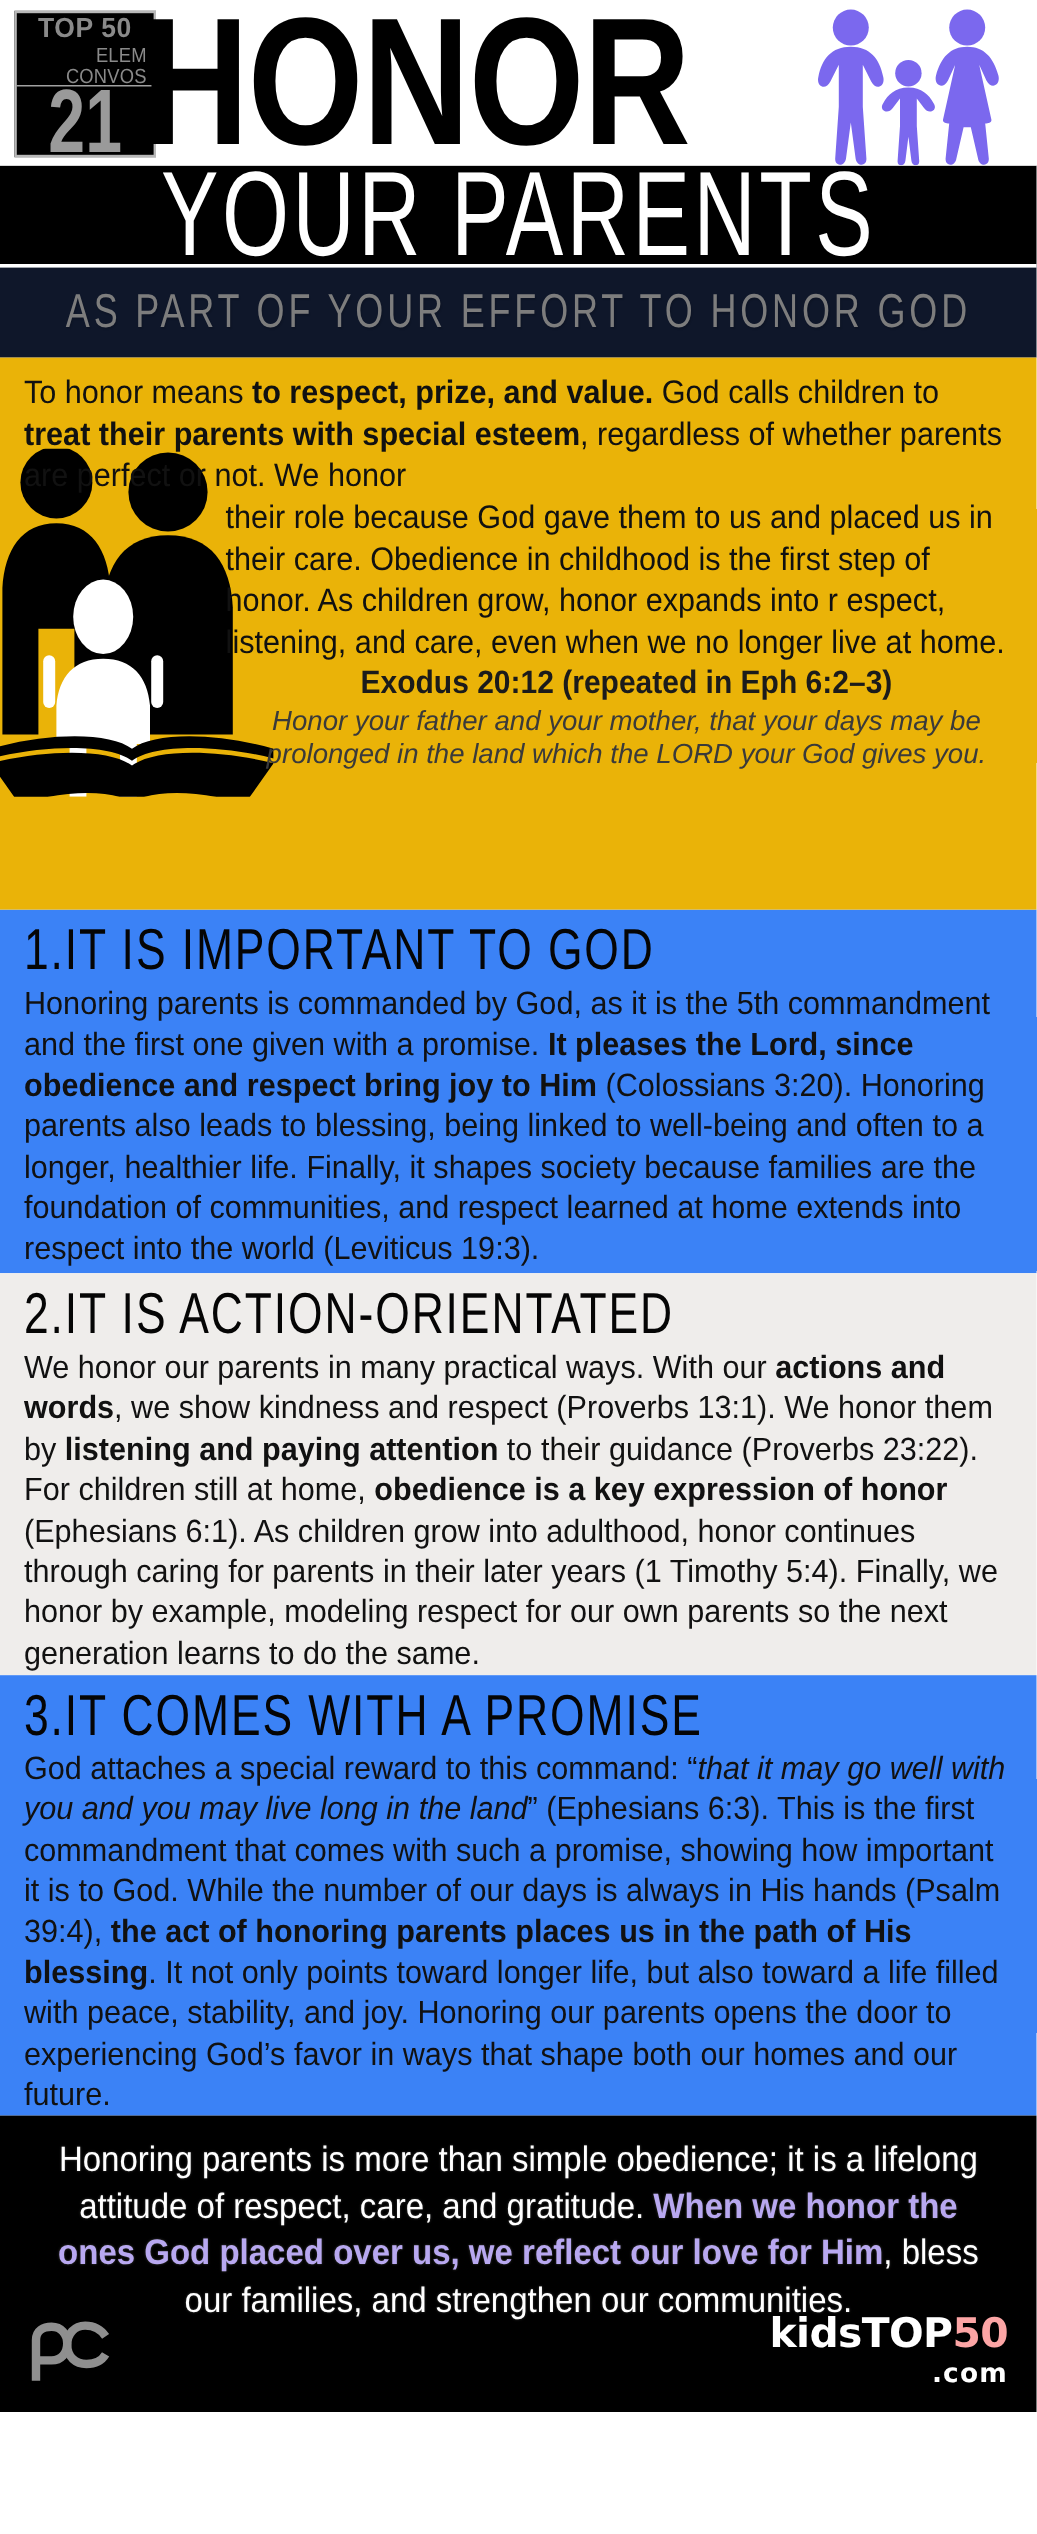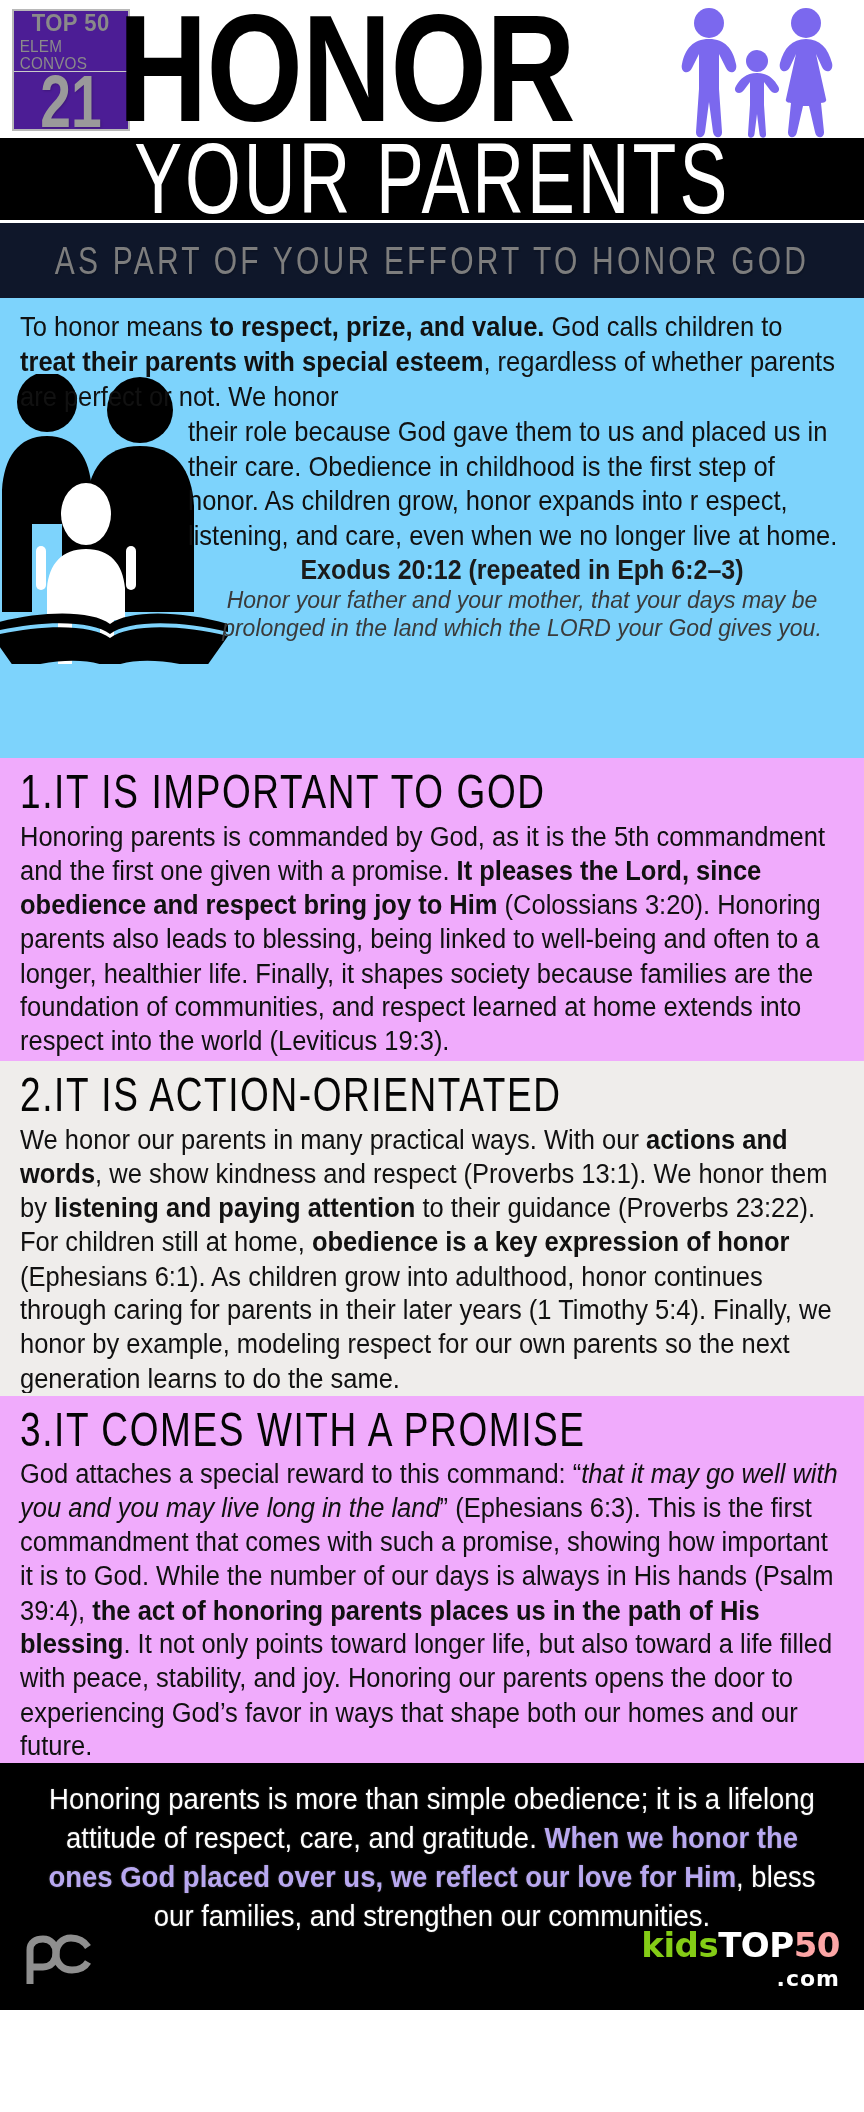--- a/index.html
+++ b/index.html
@@ -26,23 +26,24 @@
     overflow: hidden;
   }
   .rank-badge {
     position: absolute;
     left: 12px;
     top: 9px;
     width: 118px;
     height: 122px;
     border: 2px solid #b8b8b8;
     box-sizing: border-box;
-    background: #4c1d95;
+    background: #000000;
     display: flex;
     flex-direction: column;
+    text-align: right;
   }
   .rank-top {
     height: 58px;
     border-bottom: 1px solid #c9c9c9;
     display: flex;
     flex-direction: column;
     align-items: center;
     justify-content: center;
     padding-top: 2px;
   }
@@ -136,21 +137,21 @@
     color: #7d7d7d;
     letter-spacing: 3.2px;
     transform: scaleY(1.32);
     white-space: nowrap;
     text-shadow: 1px 1px 1px rgba(0,0,0,0.12);
   }
 
   
   .intro {
     position: relative;
-    background: #7dd3fc;
+    background: #eab308;
     padding: 12px 20px 8px 20px;
     min-height: 460px;
     box-sizing: border-box;
   }
   .intro-art {
     position: absolute;
     left: -8px;
     top: 76px;
     width: 236px;
     height: 290px;
@@ -212,21 +213,21 @@
     transform: scaleY(1.3);
     white-space: nowrap;
   }
 
   
   .truth {
     padding: 8px 20px 14px 20px;
     box-sizing: border-box;
   }
   .truth.alt { background: #efedeb; }
-  .truth.plain { background: #f0abfc; }
+  .truth.plain { background: #3b82f6; }
   .truth-head {
     font-family: "Liberation Sans Narrow", "Liberation Sans", sans-serif;
     font-size: 37px;
     color: #050505;
     letter-spacing: 1.6px;
     line-height: 1.08;
     transform: scaleY(1.3);
     transform-origin: left top;
     margin-bottom: 14px;
     white-space: nowrap;
@@ -279,21 +280,21 @@
     text-align: right;
     line-height: 1;
   }
   .brand-main {
     font-family: "DejaVu Sans", sans-serif;
     font-weight: bold;
     font-size: 34px;
     letter-spacing: -0.5px;
     white-space: nowrap;
   }
-  .brand-kids { color: #84cc16; }
+  .brand-kids { color: #ffffff; }
   .brand-top { color: #ffffff; }
   .brand-50 { color: #fca5a5; }
   .brand-com {
     font-family: "DejaVu Sans", sans-serif;
     font-weight: bold;
     font-size: 22px;
     color: #ffffff;
     margin-top: 6px;
     letter-spacing: 1px;
   }

